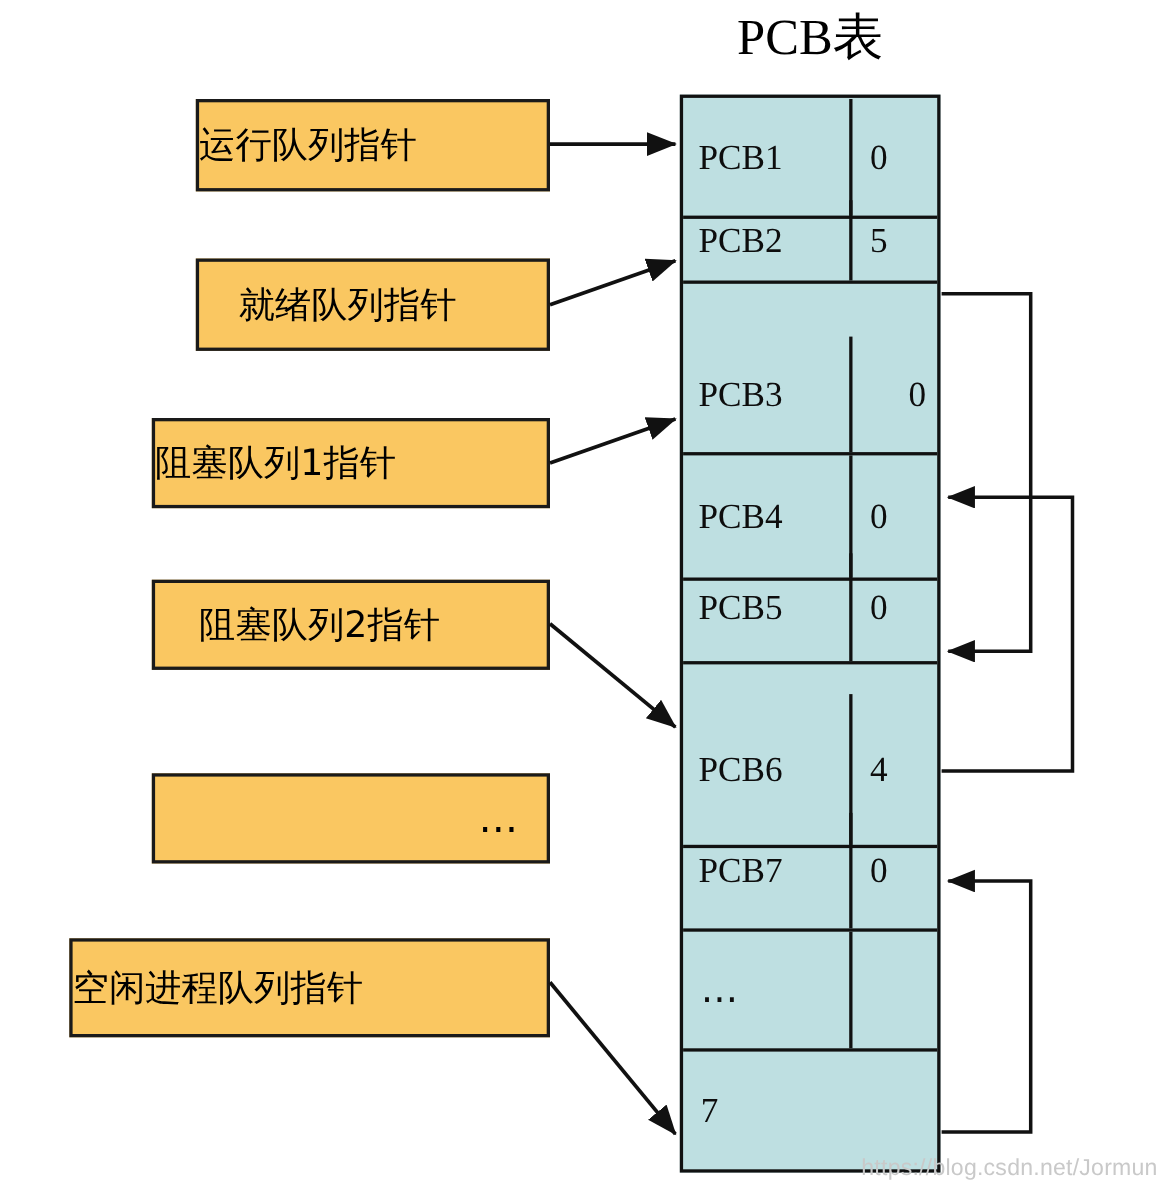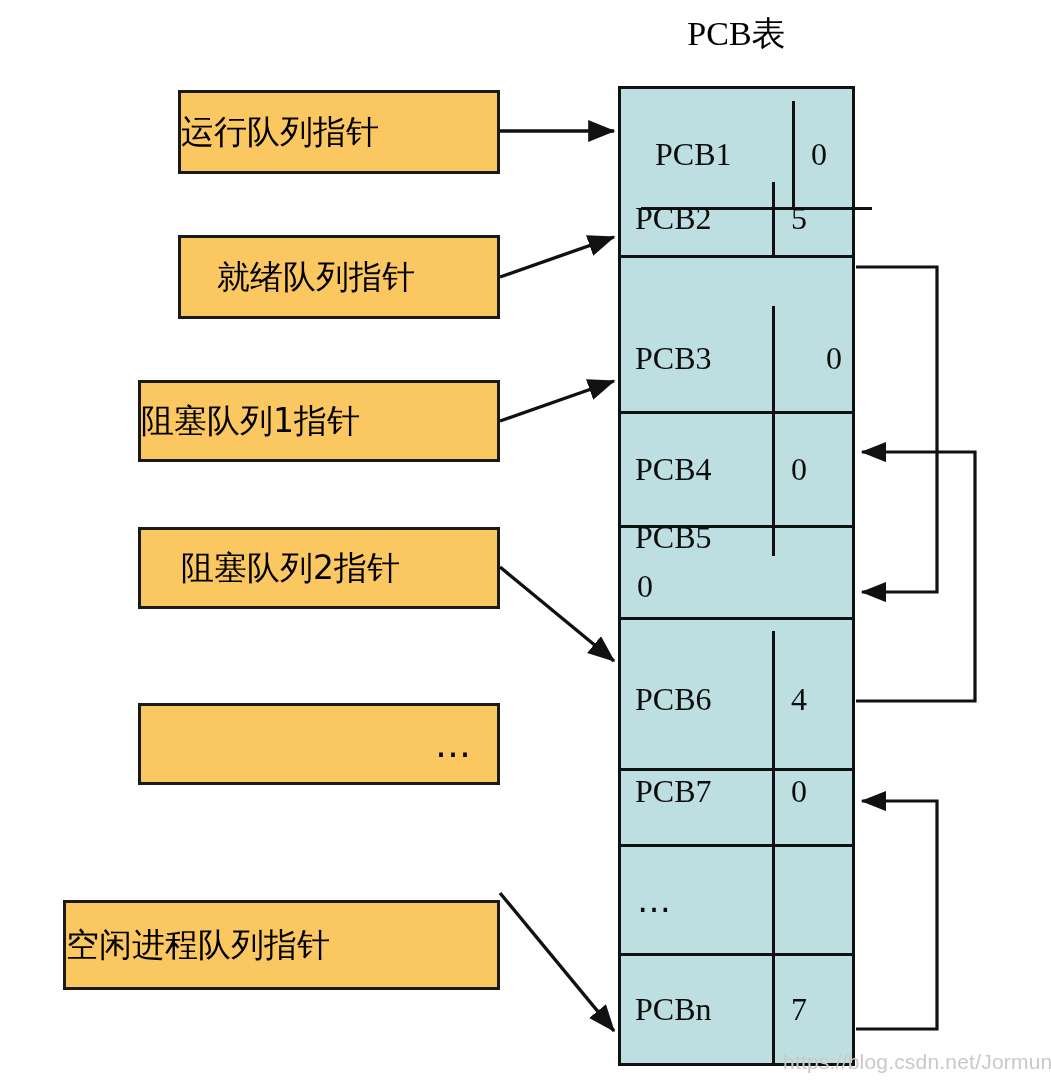--- a/index.html
+++ b/index.html
@@ -20,21 +20,21 @@
     width: 1051px;
     height: 1082px;
   }
   
   #pcb-title {
     position: absolute;
     left: 618px;
     top: 12px;
     width: 237px;
     text-align: center;
-    font-size: 34px;
+    font-size: 46px;
     line-height: 44px;
     color: #000000;
     white-space: nowrap;
     font-family: "Liberation Serif", "DejaVu Serif", serif;
   }
   
   .ptr-box {
     position: absolute;
     background: #FAC761;
     border: 3px solid #1a1a1a;
@@ -145,59 +145,58 @@
   </div>
 
   <div class="ptr-box" style="left:138px; top:527px; width:362px; height:82px;padding-left:40px;">
     <span class="ptr-label">阻塞队列2指针</span>
   </div>
 
   <div class="ptr-box ellipsis" style="left:138px; top:703px; width:362px; height:82px;">
     <span class="ptr-label">…</span>
   </div>
 
-  <div class="ptr-box" style="left:63px; top:853px; width:437px; height:90px;margin-top:47px;">
+  <div class="ptr-box" style="left:63px; top:853px; width:437px; height:90px;">
     <span class="ptr-label">空闲进程队列指针</span>
   </div>
 
   <div id="pcb-table">
-    <div class="pcb-row" style="top:12px; height:109px;margin-left:20px;">
+    <div class="pcb-row" style="top:1px; height:109px;">
       <div class="pcb-cell-name">PCB1</div>
       <div class="pcb-cell-link">0</div>
     </div>
     <div class="pcb-row" style="top:93px; height:76px;">
       <div class="pcb-cell-name">PCB2</div>
       <div class="pcb-cell-link">5</div>
     </div>
     <div class="pcb-row" style="top:217px; height:108px;gap:35px;">
       <div class="pcb-cell-name">PCB3</div>
       <div class="pcb-cell-link">0</div>
     </div>
     <div class="pcb-row" style="top:325px; height:114px;">
       <div class="pcb-cell-name">PCB4</div>
       <div class="pcb-cell-link">0</div>
     </div>
-    <div class="pcb-row" style="top:430px; height:101px;flex-direction:column;">
+    <div class="pcb-row" style="top:414px; height:101px;">
       <div class="pcb-cell-name">PCB5</div>
       <div class="pcb-cell-link">0</div>
     </div>
     <div class="pcb-row" style="top:542px; height:140px;text-align:right;">
       <div class="pcb-cell-name">PCB6</div>
       <div class="pcb-cell-link">4</div>
     </div>
     <div class="pcb-row" style="top:650px; height:108px;">
       <div class="pcb-cell-name">PCB7</div>
       <div class="pcb-cell-link">0</div>
     </div>
     <div class="pcb-row dots" style="top:758px; height:109px;">
       <div class="pcb-cell-name">…</div>
       <div class="pcb-cell-link"></div>
     </div>
     <div class="pcb-row last" style="top:867px; height:107px;">
-      <div class="pcb-cell-name">PCBn</div>
       <div class="pcb-cell-link">7</div>
     </div>
   </div>
 
   <svg id="arrow-layer" viewBox="0 0 1051 1082">
     <defs>
       <marker id="ah" markerWidth="9" markerHeight="9" refX="7.6" refY="3.2" orient="auto" markerUnits="strokeWidth">
         <path d="M0,0 L8,3.2 L0,6.4 z" fill="#111111"></path>
       </marker>
     </defs>

